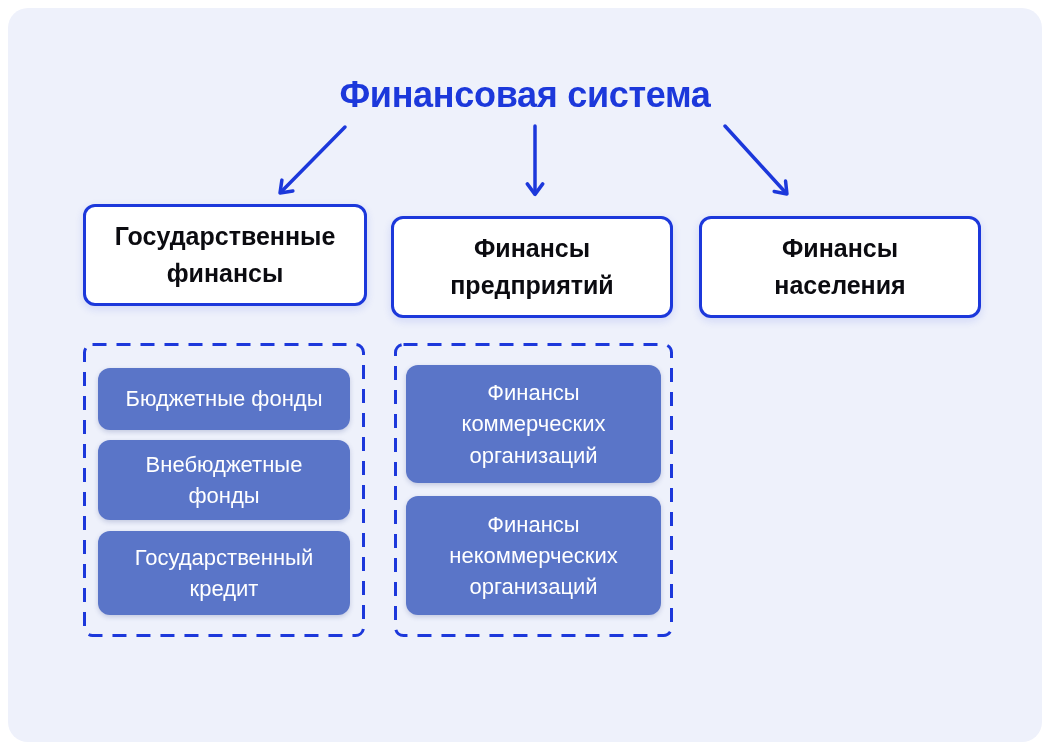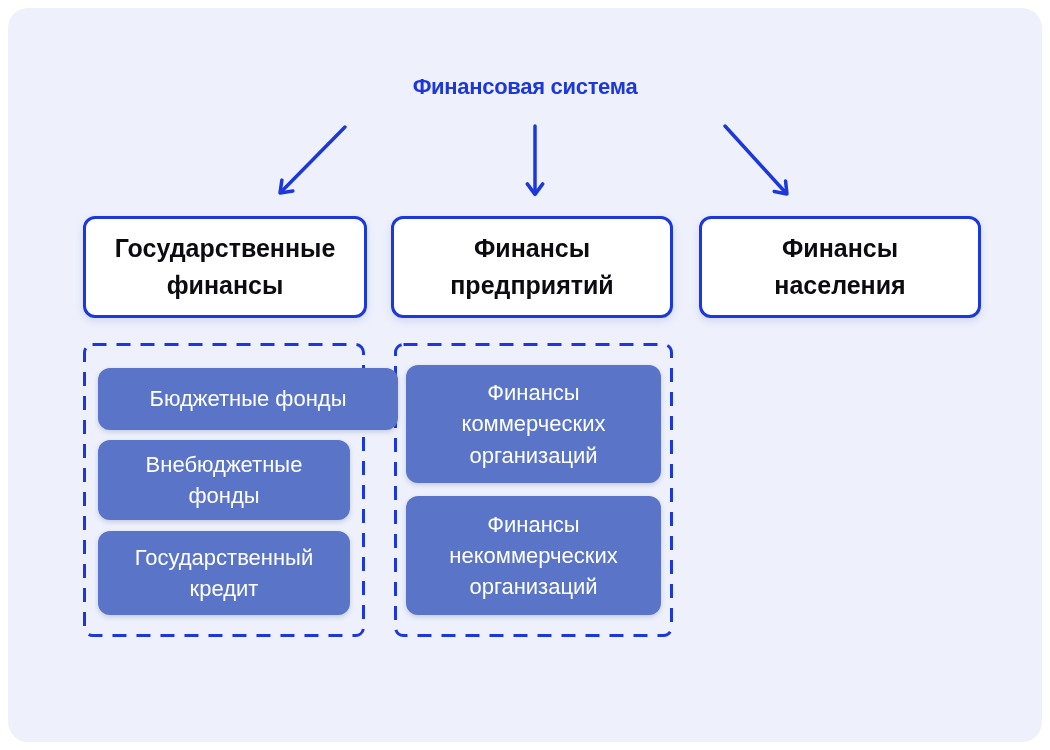--- a/index.html
+++ b/index.html
@@ -22,21 +22,21 @@
   .canvas{
     position:absolute;
     left:8px;top:8px;right:8px;bottom:8px;
     background:var(--panel-background);
     border-radius:20px;
   }
   .title{
     position:absolute;
     left:0;right:0;top:66px;
     text-align:center;
-    font-size:22px;
+    font-size:36px;
     font-weight:bold;
     letter-spacing:-0.3px;
     color:var(--accent-blue);
   }
   .connector-layer{
     position:absolute;
     left:0;top:0;
     width:1050px;height:750px;
     pointer-events:none;
   }
@@ -68,38 +68,38 @@
     display:flex;
     align-items:center;
     justify-content:center;
     text-align:center;
     font-size:25px;
     font-weight:bold;
     line-height:1.5;
     color:var(--branch-text);
     white-space:pre-line;
   }
-  .branch-1{left:75px;top:208px;width:284px;height:102px;}
+  .branch-1{left:75px;top:196px;width:284px;height:102px;}
   .branch-2{left:383px;top:208px;width:282px;height:102px;}
   .branch-3{left:691px;top:208px;width:282px;height:102px;}
   .child-node{
     position:absolute;
     background:var(--node-blue);
     border-radius:12px;
     box-shadow:0 2px 5px rgba(40,60,130,0.22);
     display:flex;
     align-items:center;
     justify-content:center;
     text-align:center;
     font-size:22px;
     line-height:1.42;
     color:var(--node-text);
     white-space:pre-line;
   }
-  .child-1a{left:90px;top:360px;width:300px;height:62px;}
+  .child-1a{left:90px;top:360px;width:252px;height:62px;}
   .child-1b{left:90px;top:432px;width:252px;height:80px;}
   .child-1c{left:90px;top:523px;width:252px;height:84px;}
   .child-2a{left:398px;top:357px;width:255px;height:118px;}
   .child-2b{left:398px;top:488px;width:255px;height:119px;}
 </style>
 </head>
 <body>
 
 <div class="canvas">
 

